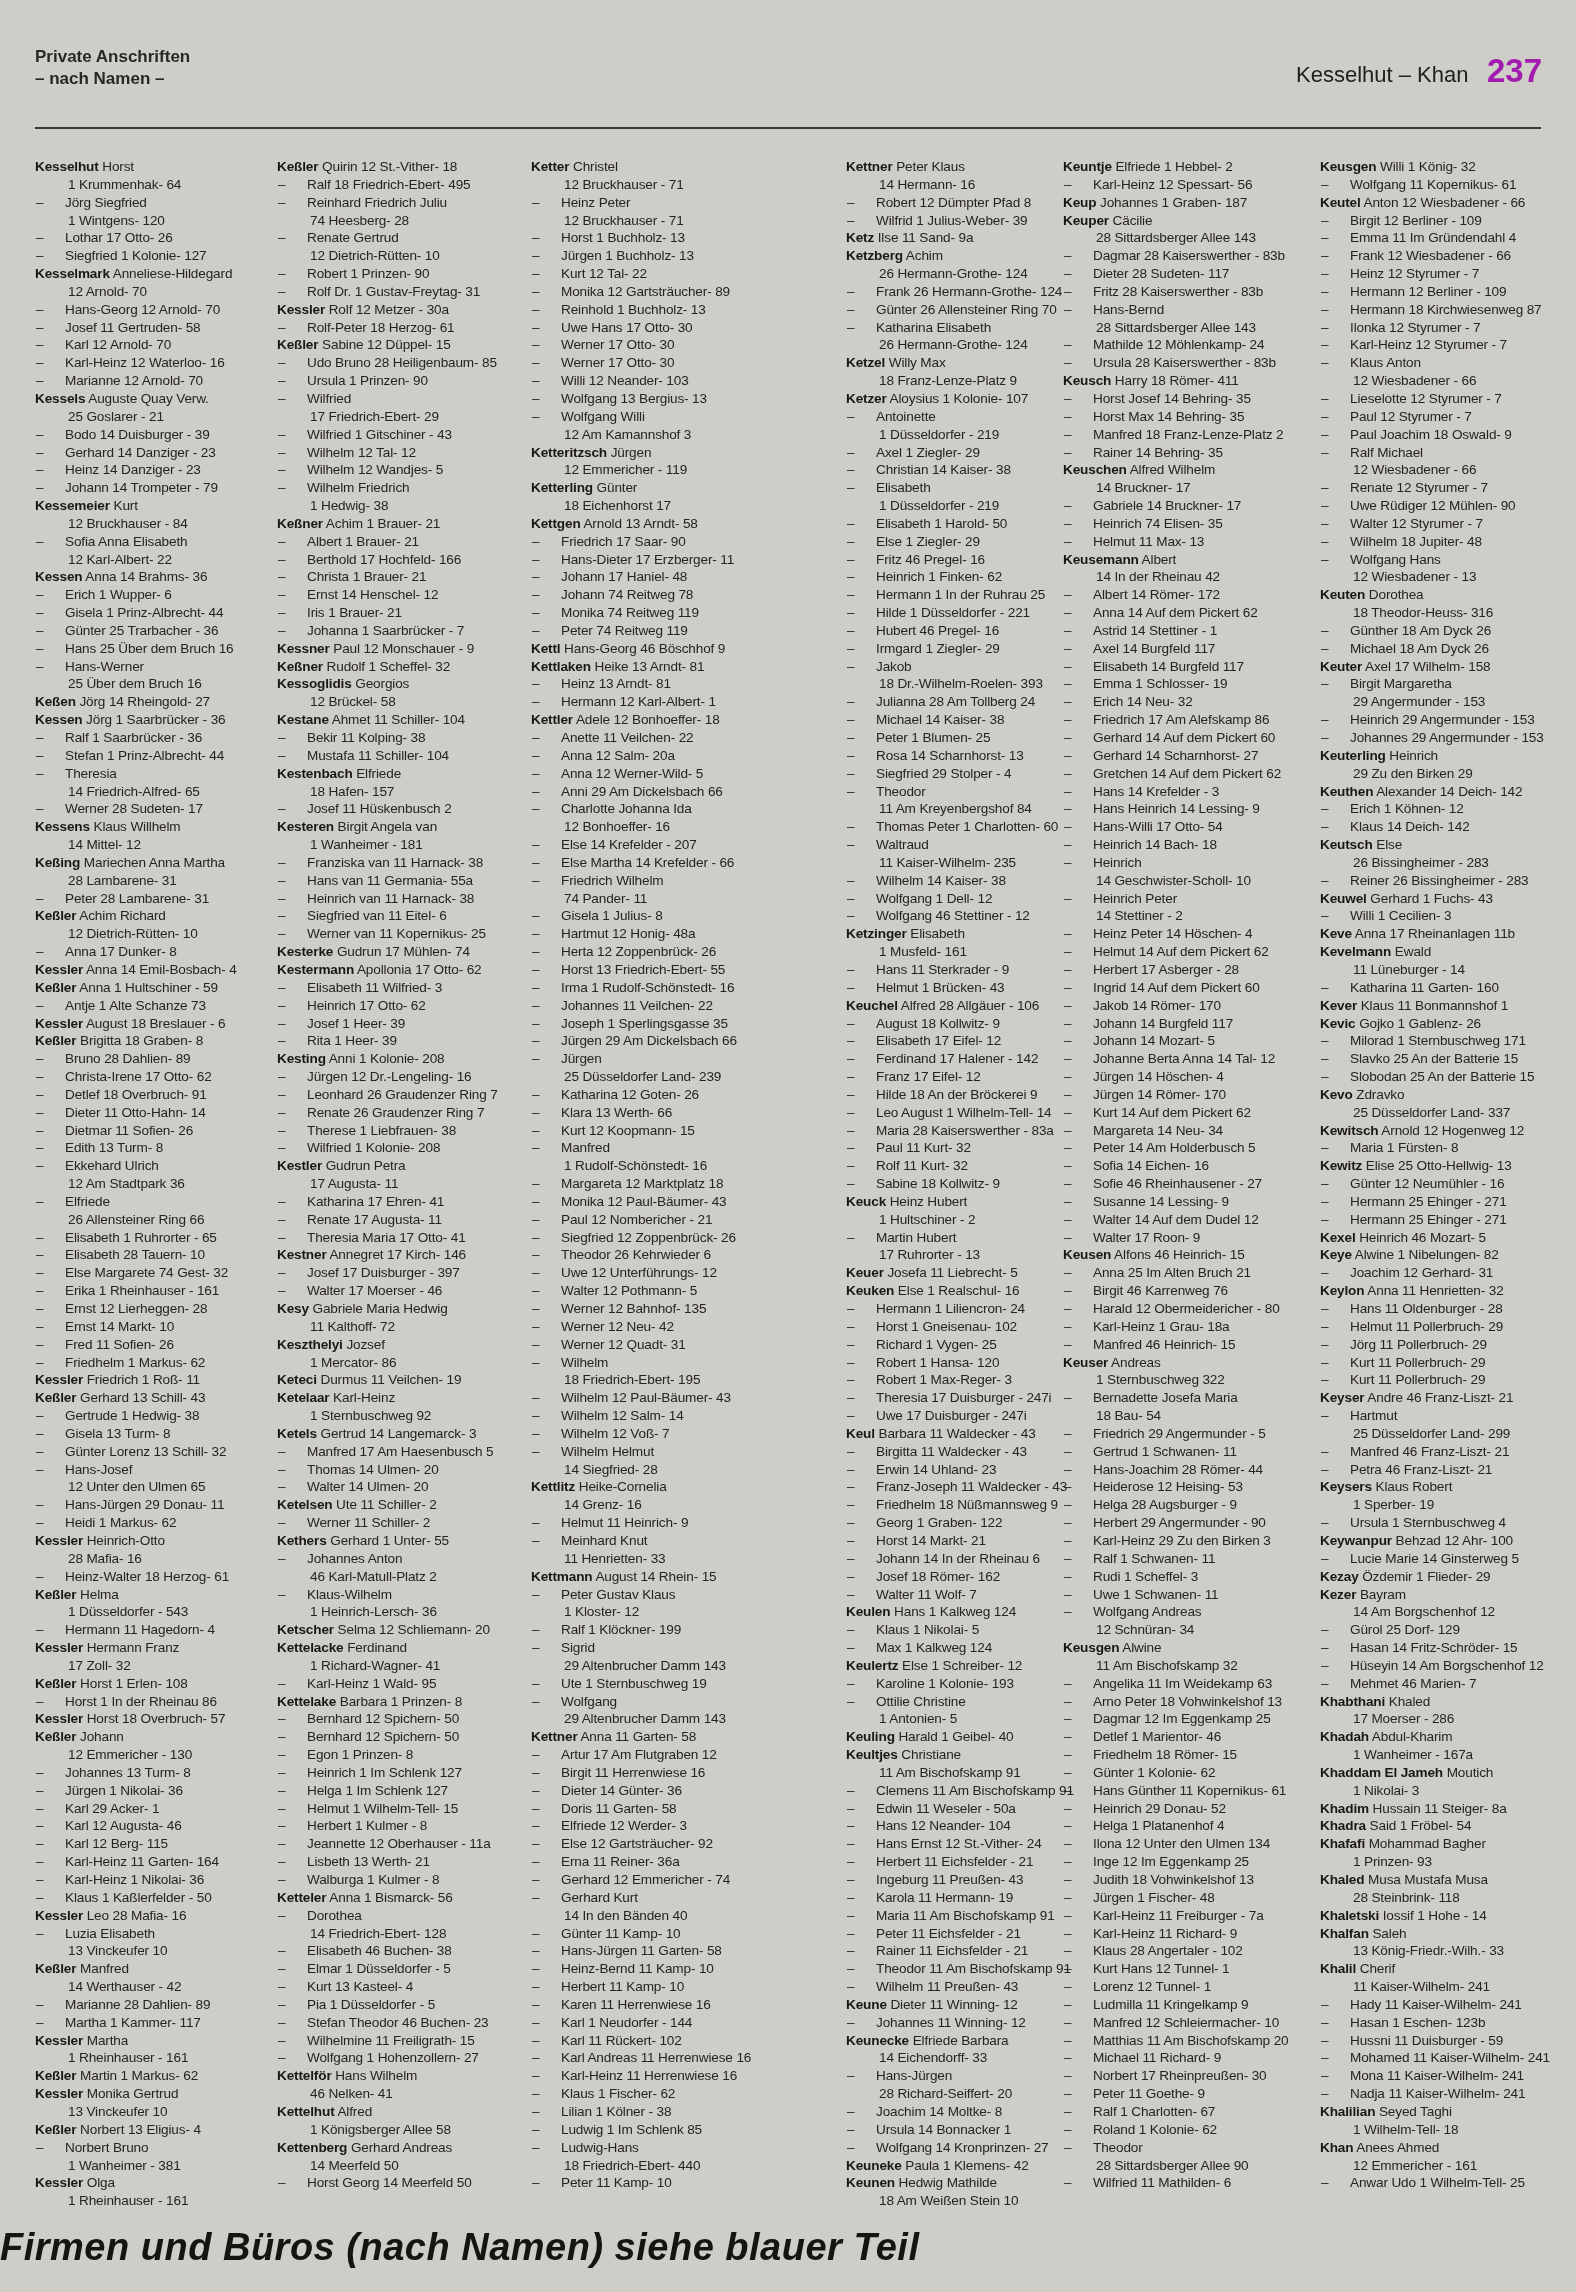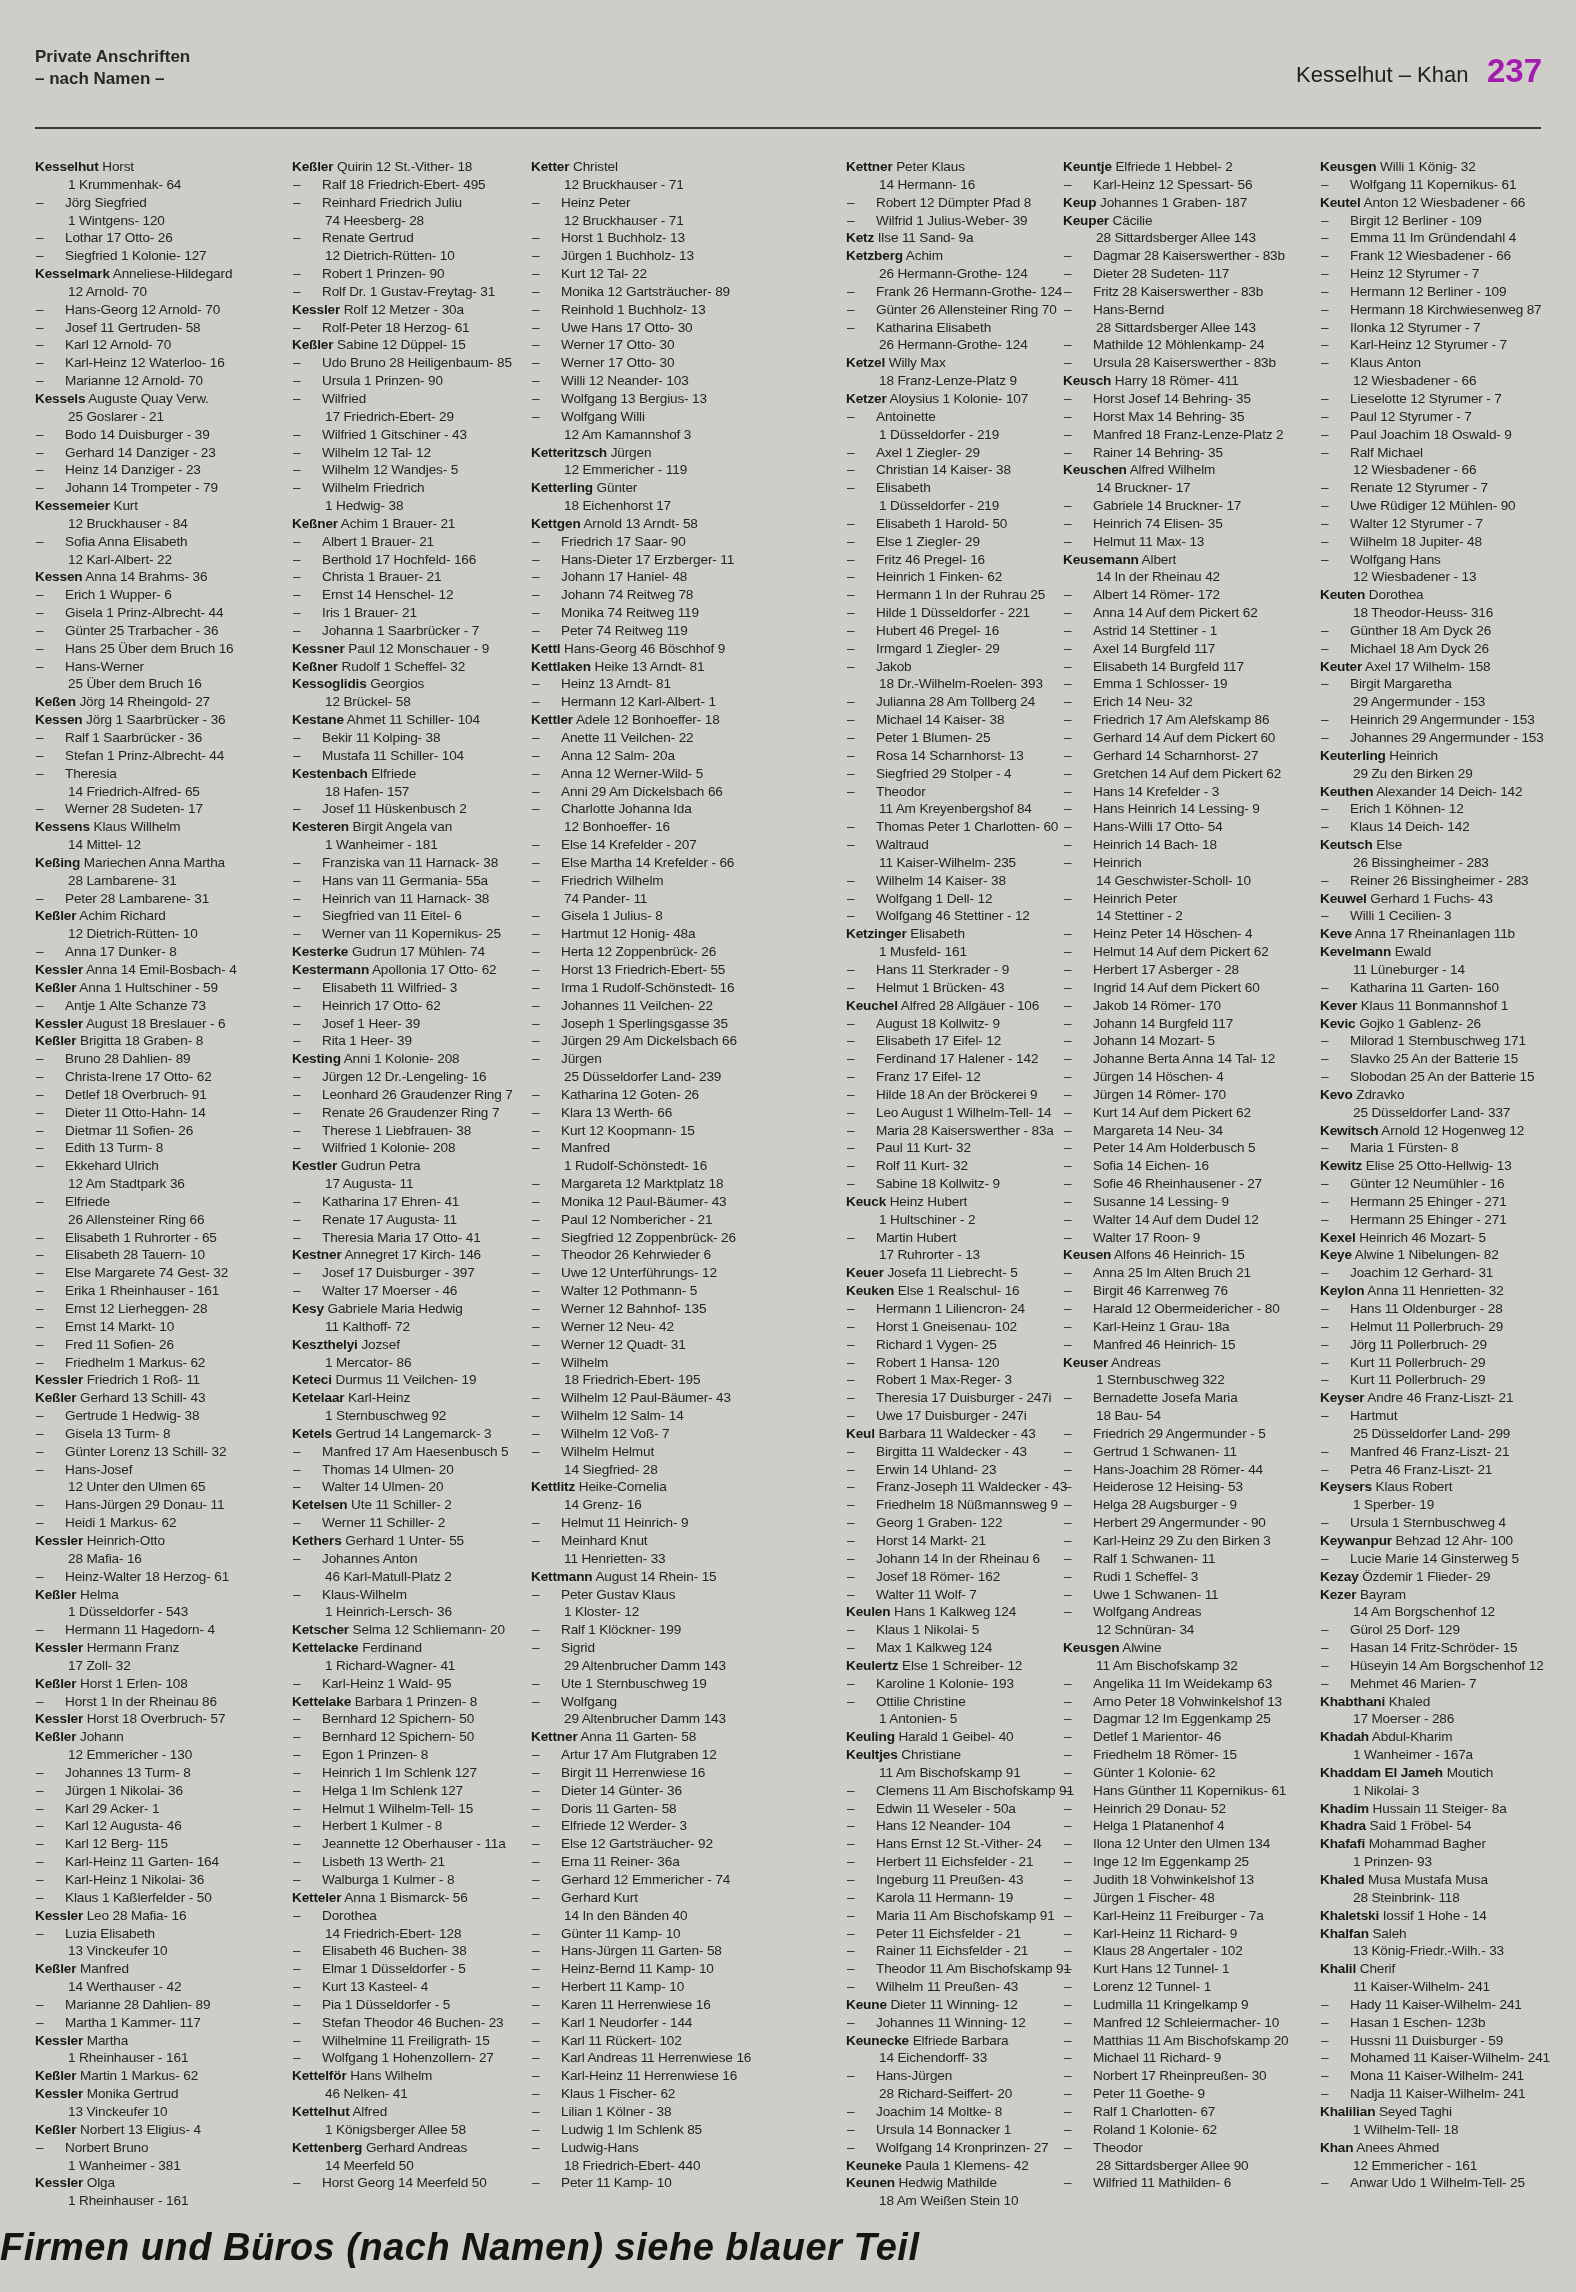--- a/index.html
+++ b/index.html
@@ -13,21 +13,21 @@
   }
   
   .hdr-left{position:absolute;left:35px;top:46px;font-weight:bold;font-size:17px;line-height:22px;color:#2a2824;}
   .hdr-right{position:absolute;right:34px;top:52px;text-align:right;white-space:nowrap;}
   .hdr-range{font-weight:normal;font-size:22px;vertical-align:baseline;color:#22201c;}
   .hdr-page{font-weight:bold;font-size:33px;margin-left:14px;vertical-align:baseline;color:#a21caf;}
   .rule{position:absolute;left:35px;top:127px;width:1506px;height:2px;background:#3a3833;}
   
   .cols{position:absolute;left:0;top:158px;width:1576px;}
   .col{position:absolute;top:0;width:252px;}
-  .col-1{left:35px}.col-2{left:292px}.col-3{left:531px}
+  .col-1{left:35px}.col-2{left:277px}.col-3{left:531px}
   .col-4{left:846px}.col-5{left:1063px}.col-6{left:1320px}
   .ln{white-space:nowrap;height:17.85px;line-height:17.85px;font-size:13.6px;letter-spacing:-0.15px;color:#26241f;}
   .ln b{font-weight:bold;color:#1a1813;}
   .ln.c{padding-left:33px;}
   .ln.d{padding-left:30px;position:relative;}
   .ln.d .dash{position:absolute;left:1px;top:0;}
   
   .footer{
     position:absolute;left:0;top:2226px;width:1576px;text-align:left;
     font-weight:bold;font-style:italic;font-size:38px;letter-spacing:0.5px;

